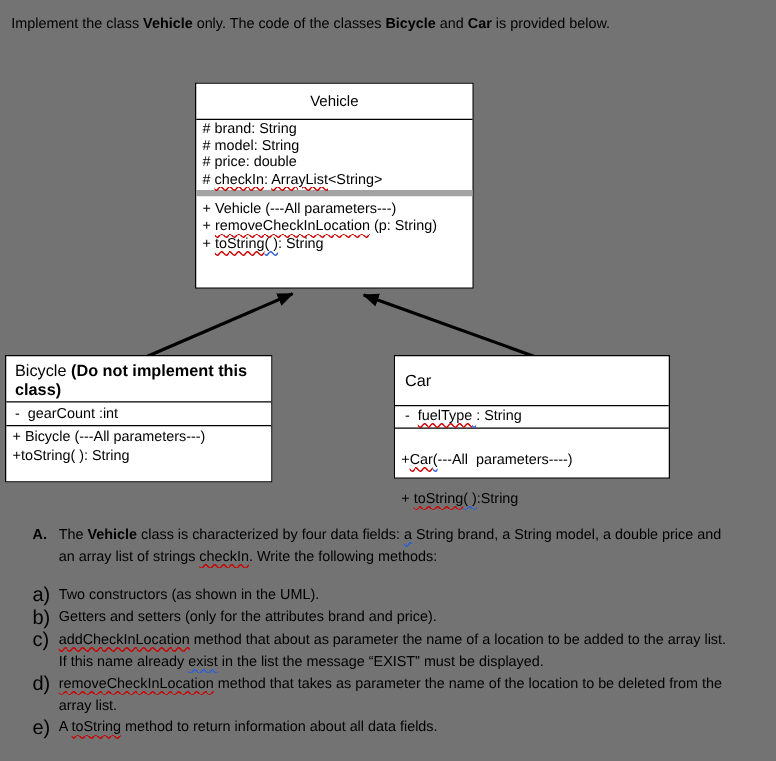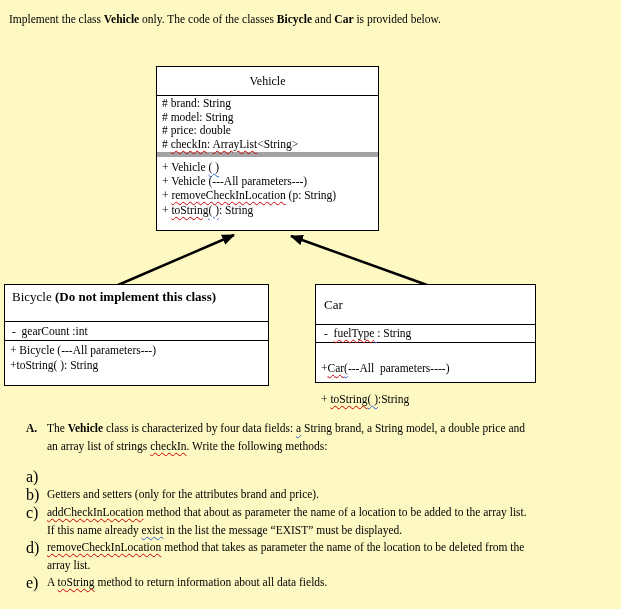--- a/index.html
+++ b/index.html
@@ -1,40 +1,40 @@
 <!DOCTYPE html>
 <html style="--sq-red: #cc0000; --sq-blue: #2b5fd9;"><head>
 <meta charset="utf-8">
 <style>
   html, body { margin: 0; padding: 0; background: #ffffff; }
   body { width: 621px; height: 609px; overflow: hidden; }
   .doc {
-    position: relative; width: 621px; height: 609px; background: #fef9c3;
-    font-family: Liberation Serif, serif;
+    position: relative; width: 621px; height: 609px; background: #737373;
+    font-family: Liberation Sans, sans-serif;
     color: #000000;
   }
   .body-text { font-size: 11.5px; line-height: 17.5px; margin: 0; }
   .b  { font-weight: bold; }
   .rs { text-decoration: underline wavy var(--sq-red, #cc0000); text-decoration-thickness: 1px; text-underline-offset: 2px; }
   .bs { text-decoration: underline wavy var(--sq-blue, #2b5fd9); text-decoration-thickness: 1px; text-underline-offset: 2px; }
 
   .intro { position: absolute; left: 9px; top: 11px; width: 605px; }
 
   
   .uml-box { position: absolute; background: #ffffff; box-sizing: border-box; border: 1px solid #000; }
   .uml-box .uml-line { white-space: pre; font-size: 11.5px; }
   .vehicle { left: 156px; top: 66px; width: 223px; height: 165px; }
   .vehicle .uml-title { height: 28px; line-height: 28px; text-align: center; font-size: 12px; border-bottom: 1px solid #000; }
   .vehicle .uml-attrs { height: 55px; border-bottom: 5px solid #a3a3a3; padding: 1px 0 0 5px; }
   .vehicle .uml-attrs .uml-line { line-height: 13.5px; }
   .vehicle .uml-methods { padding: 3px 0 0 5px; }
   .vehicle .uml-methods .uml-line { line-height: 14.2px; }
 
   .subclass { border-width: 1.5px; }
-  .bicycle { left: 4px; top: 284px; width: 265px; height: 102px; }
+  .bicycle { left: 4px; top: 284px; width: 214px; height: 102px; }
   .bicycle .uml-title { height: 32px; padding: 4px 0 0 7px; font-size: 13px; border-bottom: 1.5px solid #000; }
   .bicycle .uml-attrs { height: 17px; border-bottom: 1.5px solid #000; padding: 1px 0 0 7px; }
   .bicycle .uml-attrs .uml-line { line-height: 16px; }
   .bicycle .uml-methods { padding: 2px 0 0 5px; }
   .bicycle .uml-methods .uml-line { line-height: 15px; }
 
   .car { left: 315px; top: 284px; width: 221px; height: 99px; }
   .car .uml-title { height: 27px; padding: 12px 0 0 8px; font-size: 13px; border-bottom: 1.5px solid #000; }
   .car .uml-attrs { height: 16px; border-bottom: 1.5px solid #000; padding: 1px 0 0 8px; }
   .car .uml-attrs .uml-line { line-height: 15px; }
@@ -61,21 +61,20 @@
 
   <div class="uml-box vehicle">
     <div class="uml-title"><span>Vehicle</span></div>
     <div class="uml-attrs">
       <div class="uml-line"><span># brand: String</span></div>
       <div class="uml-line"><span># model: String</span></div>
       <div class="uml-line"><span># price: double</span></div>
       <div class="uml-line"><span># </span><span class="rs">checkIn</span><span>: </span><span class="rs">ArrayList</span><span>&lt;String&gt;</span></div>
     </div>
     <div class="uml-methods">
-      <div class="uml-line"><span>+ Vehicle </span><span class="bs">( )</span></div>
       <div class="uml-line"><span>+ Vehicle (---All parameters---)</span></div>
       <div class="uml-line"><span>+ </span><span class="rs">removeCheckInLocation</span><span> (p: String)</span></div>
       <div class="uml-line"><span>+ </span><span class="rs">toString</span><span class="bs">( )</span><span>: String</span></div>
     </div>
   </div>
 
   <svg class="arrows" width="621" height="609" viewBox="0 0 621 609">
     <defs>
       <marker id="ah" viewBox="0 0 12 10" refX="11" refY="5" markerWidth="13" markerHeight="11" markerUnits="userSpaceOnUse" orient="auto">
         <path d="M0,0 L12,5 L0,10 z" fill="#000"></path>
@@ -112,20 +111,23 @@
     <div class="content">
       <div class="body-text"><span>The </span><span class="b">Vehicle</span><span> class is characterized by four data fields: </span><span class="bs">a</span><span> String brand, a String model, a double price and</span></div>
       <div class="body-text"><span>an array list of strings </span><span class="rs">checkIn</span><span>. Write the following methods:</span></div>
     </div>
   </div>
 
   <div class="task-list">
 
     <div class="task-item">
       <div class="label" style="width:21px;flex:0 0 21px;">a)</div>
+      <div class="content">
+        <div class="body-text"><span>Two constructors (as shown in the UML).</span></div>
+      </div>
     </div>
 
     <div class="task-item">
       <div class="label" style="width:21px;flex:0 0 21px;">b)</div>
       <div class="content">
         <div class="body-text"><span>Getters and setters (only for the attributes brand and price).</span></div>
       </div>
     </div>
 
     <div class="task-item">

